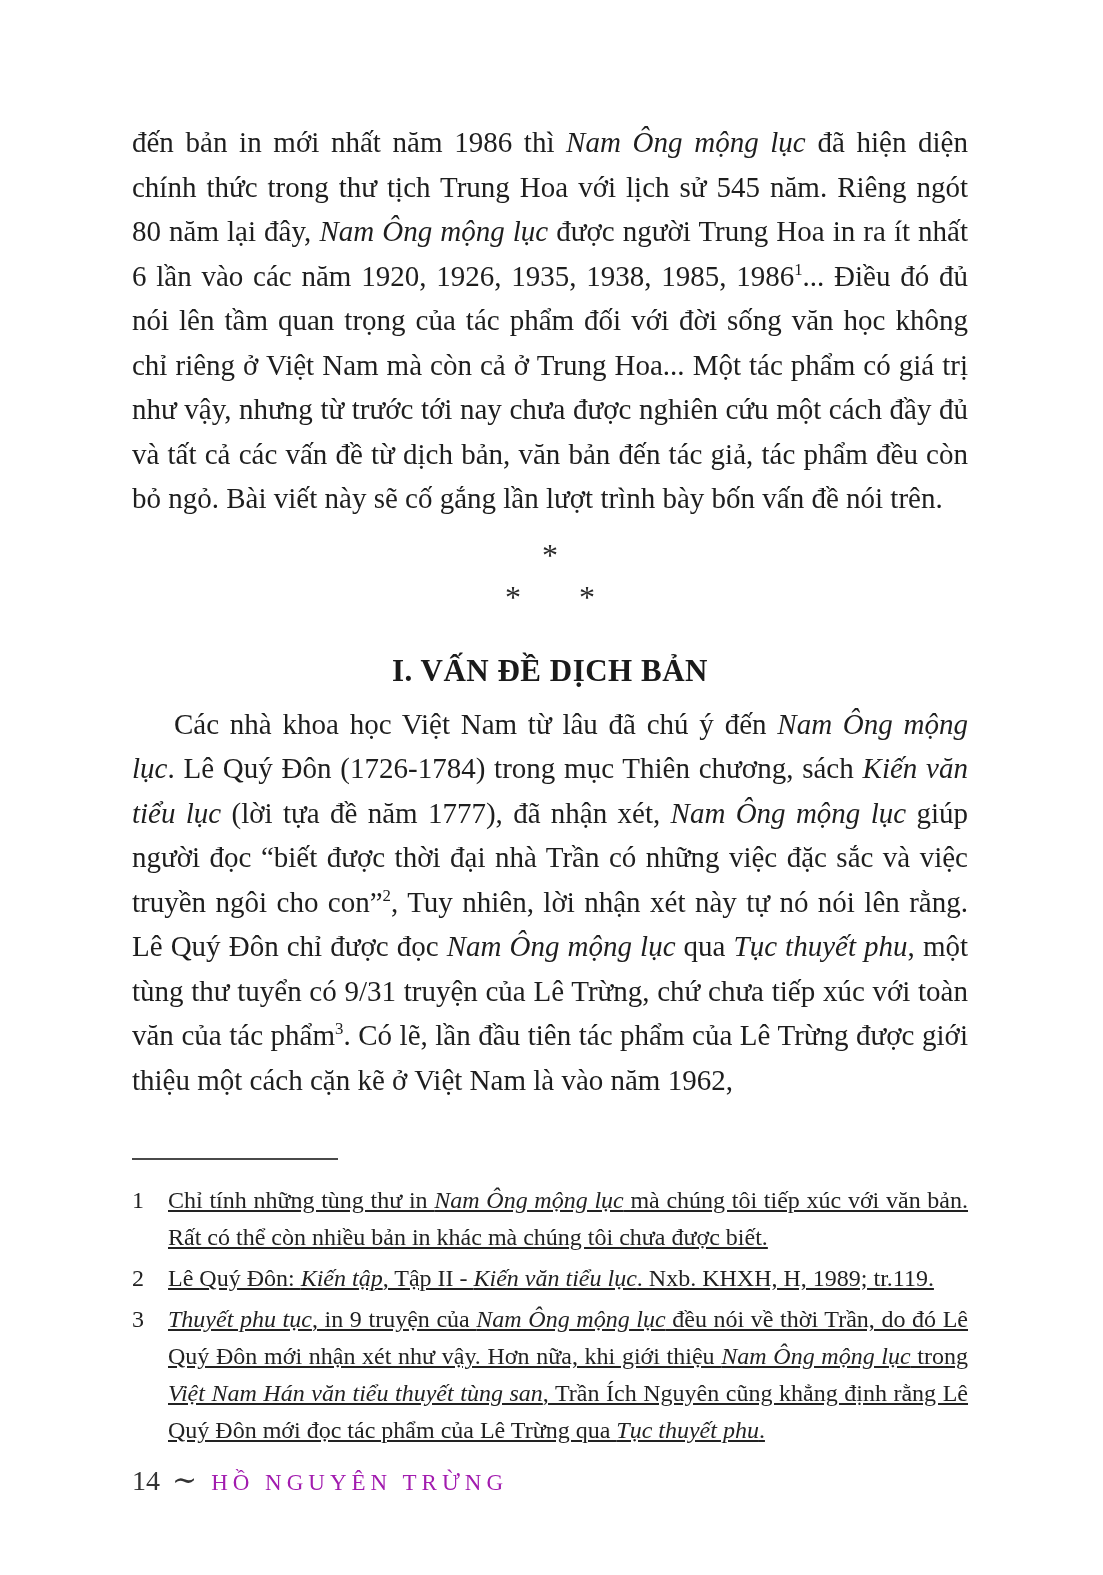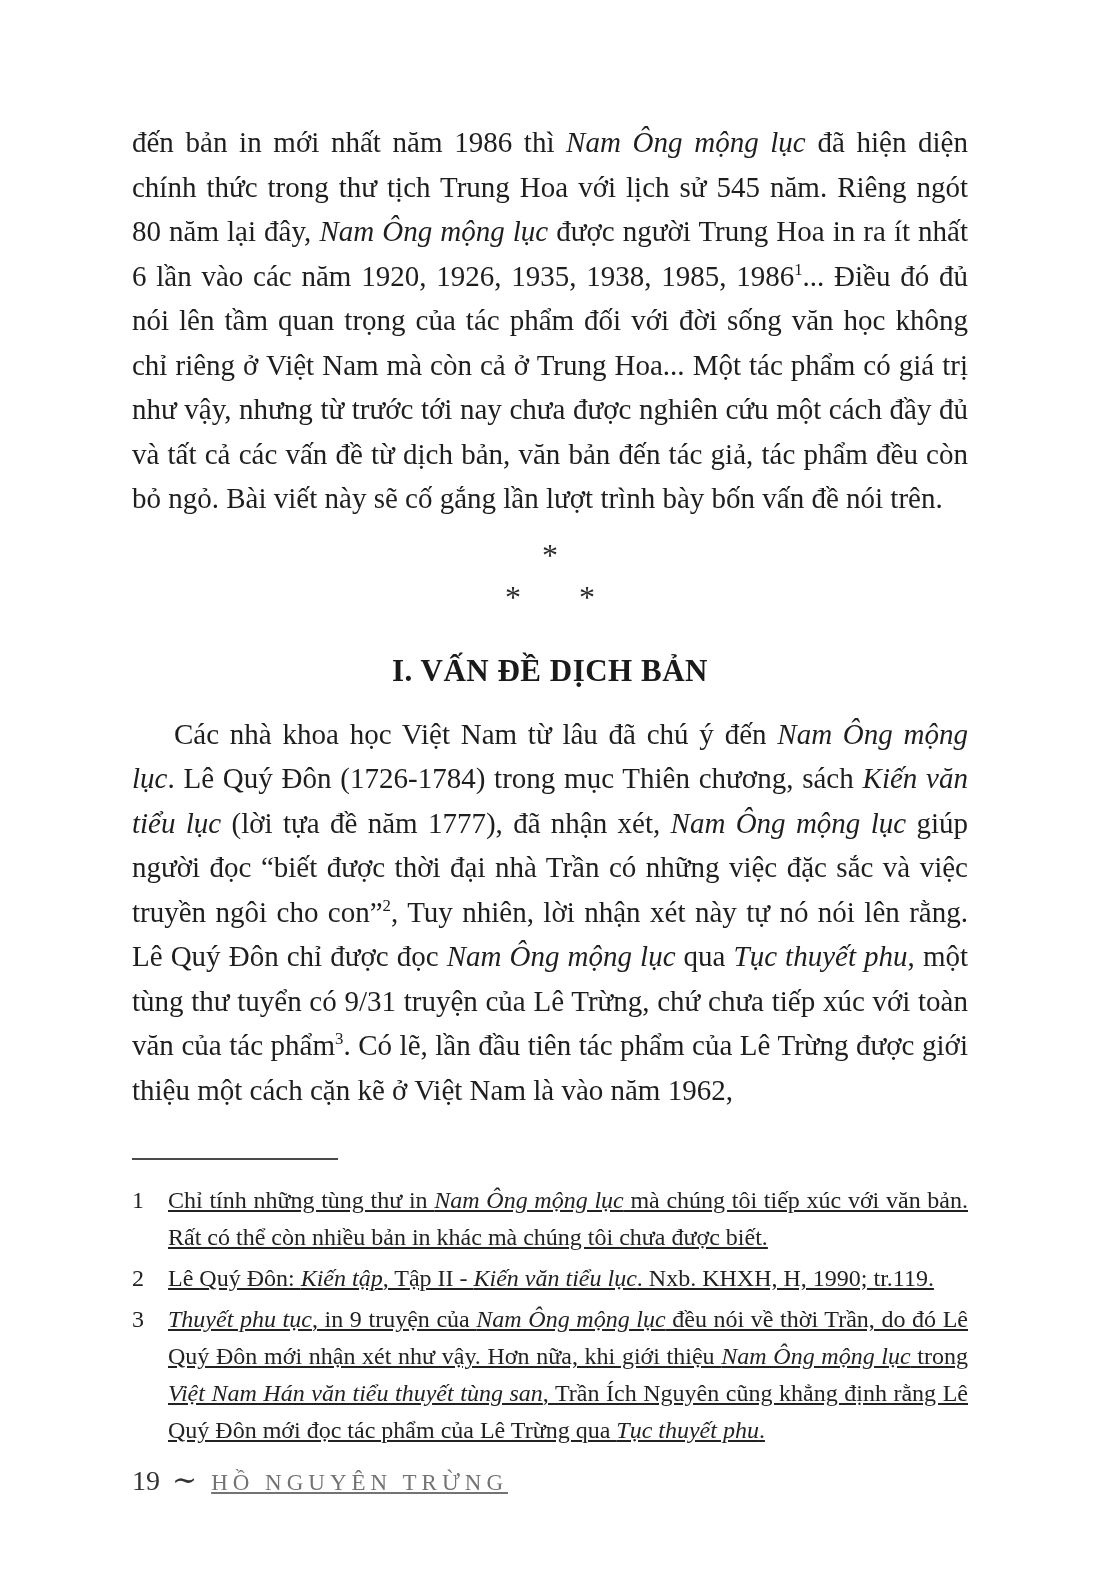--- a/index.html
+++ b/index.html
@@ -52,21 +52,21 @@
   }
   .section-heading {
     margin: 34px 0 0 0;
     font-size: 31px;
     font-weight: bold;
     letter-spacing: 0.5px;
     color: #1a1a1a;
     text-align: center;
   }
   .para.indented {
-    margin-top: 23px;
+    margin-top: 13px;
     text-indent: 42px;
   }
   .footnote-area {
     position: absolute;
     left: 132px;
     top: 1158px;
     width: 836px;
   }
   .footnote-rule {
     width: 206px;
@@ -102,22 +102,21 @@
     color: #333333;
   }
   .footer-separator {
     font-size: 30px;
     margin: 0 14px 0 12px;
     color: #333333;
   }
   .running-title {
     font-size: 23px;
     letter-spacing: 5px;
-    color: #737373;
-    text-decoration: underline;
+    color: #a21caf;
   }
 </style>
 </head>
 <body>
 
 <div class="page">
 
   <div class="body-column">
 
     <p class="para"><span>đến bản in mới nhất năm 1986 thì </span><span style="font-style: italic;">Nam Ông mộng lục</span><span> đã hiện diện chính thức trong thư tịch Trung Hoa với lịch sử 545 năm. Riêng ngót 80 năm lại đây, </span><span style="font-style: italic;">Nam Ông mộng lục</span><span> được người Trung Hoa in ra ít nhất 6 lần vào các năm 1920, 1926, 1935, 1938, 1985, 1986</span><sup>1</sup><span>... Điều đó đủ nói lên tầm quan trọng của tác phẩm đối với đời sống văn học không chỉ riêng ở Việt Nam mà còn cả ở Trung Hoa... Một tác phẩm có giá trị như vậy, nhưng từ trước tới nay chưa được nghiên cứu một cách đầy đủ và tất cả các vấn đề từ dịch bản, văn bản đến tác giả, tác phẩm đều còn bỏ ngỏ. Bài viết này sẽ cố gắng lần lượt trình bày bốn vấn đề nói trên.</span></p>
@@ -141,28 +140,28 @@
   <div class="footnote-area">
     <div class="footnote-rule"></div>
 
     <div class="footnote">
       <span class="footnote-num">1</span>
       <span class="footnote-text"><span>Chỉ tính những tùng thư in </span><span style="font-style: italic;">Nam Ông mộng lục</span><span> mà chúng tôi tiếp xúc với văn bản. Rất có thể còn nhiều bản in khác mà chúng tôi chưa được biết.</span></span>
     </div>
 
     <div class="footnote">
       <span class="footnote-num">2</span>
-      <span class="footnote-text"><span>Lê Quý Đôn: </span><span style="font-style: italic;">Kiến tập</span><span>, Tập II - </span><span style="font-style: italic;">Kiến văn tiểu lục</span><span>. Nxb. KHXH, H, 1990; tr.119.</span></span>
+      <span class="footnote-text"><span>Lê Quý Đôn: </span><span style="font-style: italic;">Kiến tập</span><span>, Tập II - </span><span style="font-style: italic;">Kiến văn tiểu lục</span><span>. Nxb. KHXH, H, 1989; tr.119.</span></span>
     </div>
 
     <div class="footnote">
       <span class="footnote-num">3</span>
       <span class="footnote-text"><span style="font-style: italic;">Thuyết phu tục</span><span>, in 9 truyện của </span><span style="font-style: italic;">Nam Ông mộng lục</span><span> đều nói về thời Trần, do đó Lê Quý Đôn mới nhận xét như vậy. Hơn nữa, khi giới thiệu </span><span style="font-style: italic;">Nam Ông mộng lục</span><span> trong </span><span style="font-style: italic;">Việt Nam Hán văn tiểu thuyết tùng san</span><span>, Trần Ích Nguyên cũng khẳng định rằng Lê Quý Đôn mới đọc tác phẩm của Lê Trừng qua </span><span style="font-style: italic;">Tục thuyết phu</span><span>.</span></span>
     </div>
   </div>
 
   <div class="page-footer">
-    <span class="page-number">19</span>
+    <span class="page-number">14</span>
     <span class="footer-separator">∼</span>
     <span class="running-title">HỒ NGUYÊN TRỪNG</span>
   </div>
 
 </div>
 
 </body></html>

